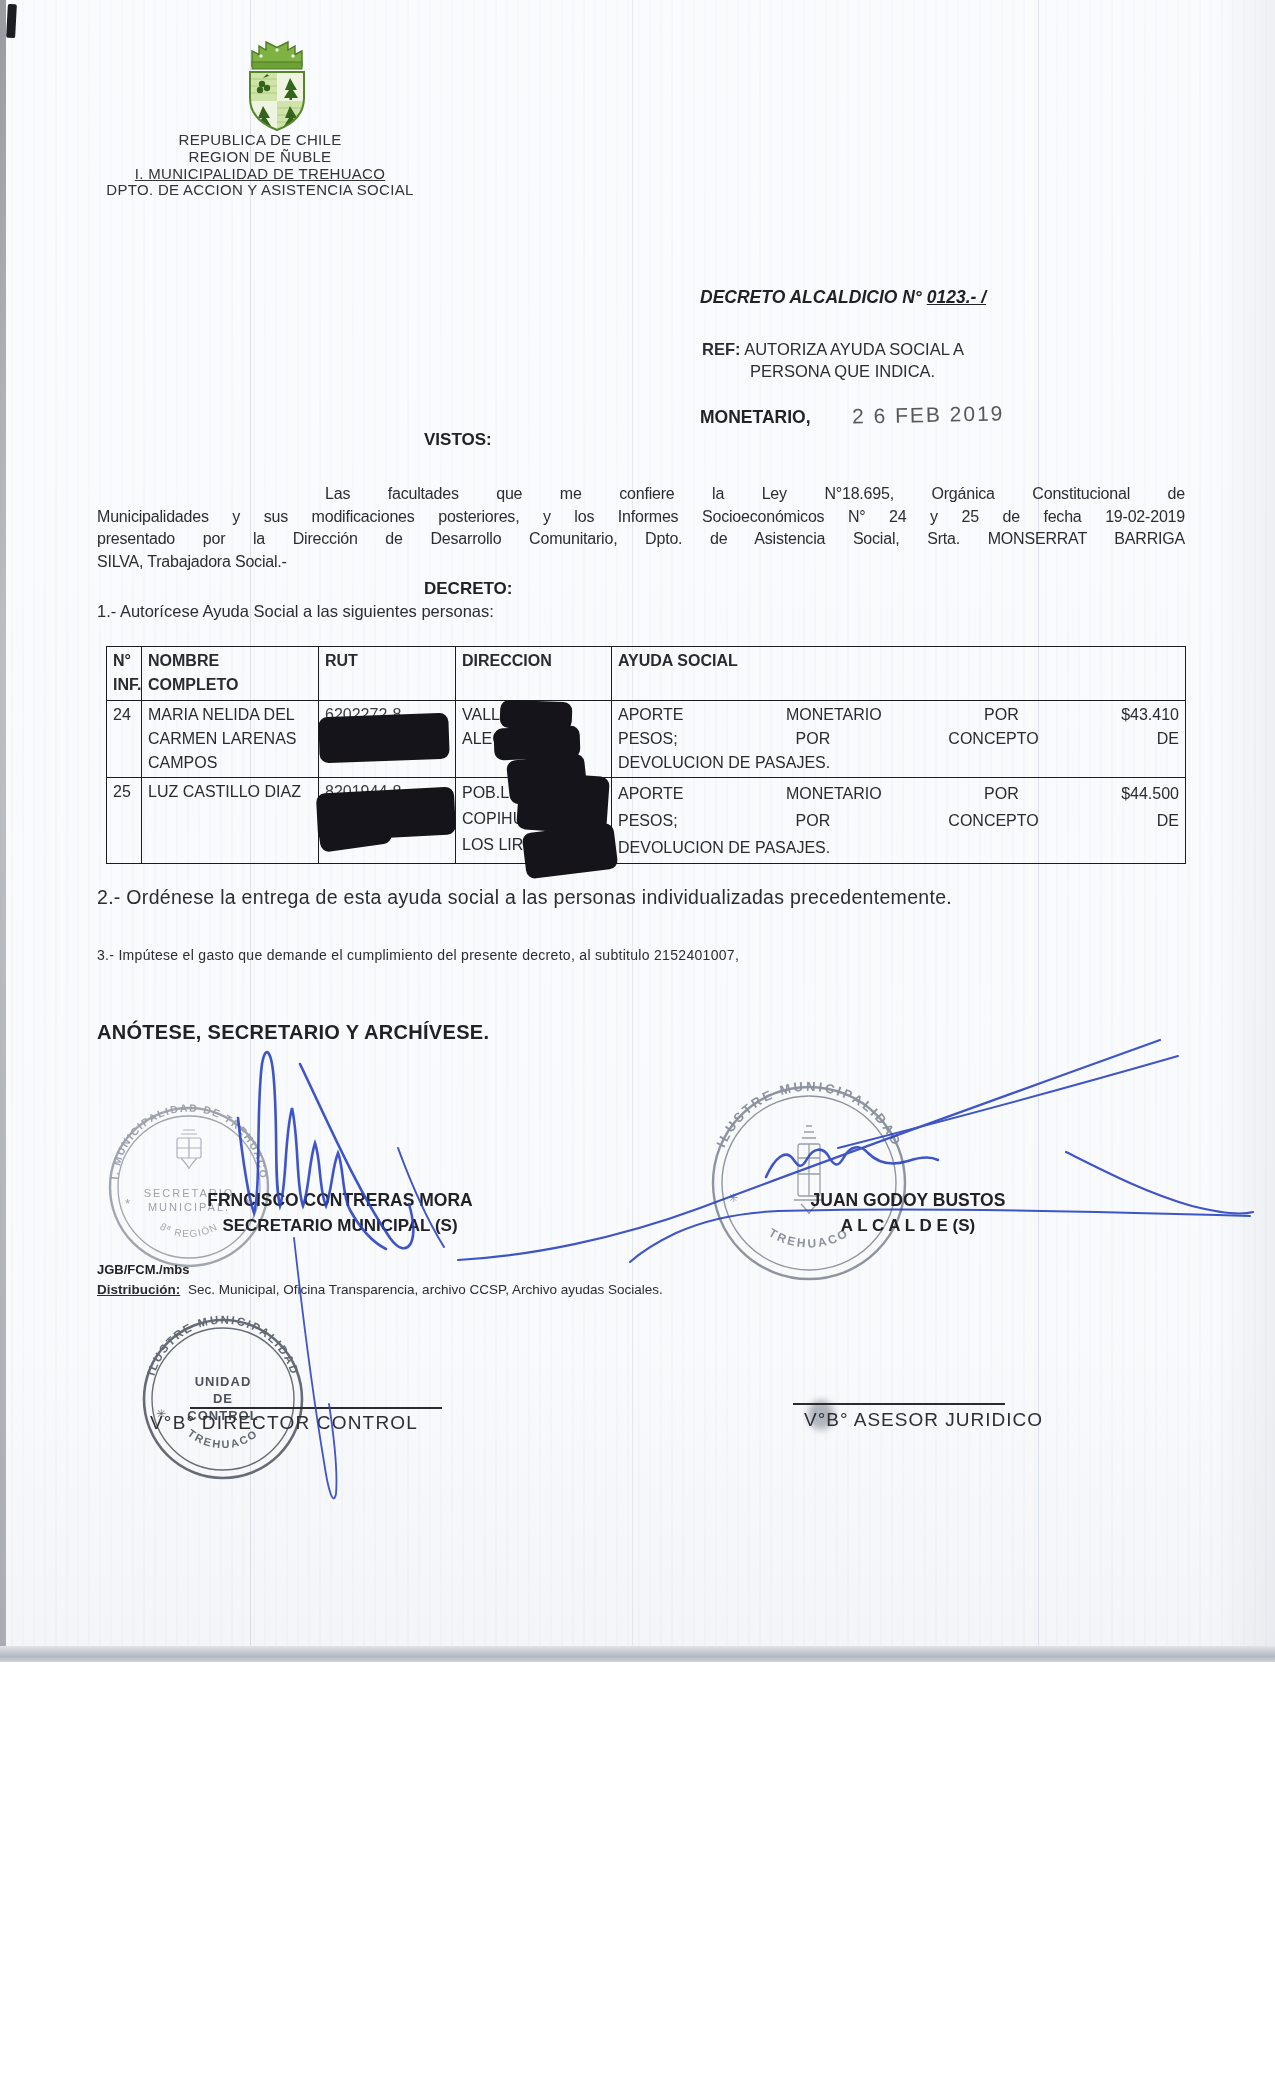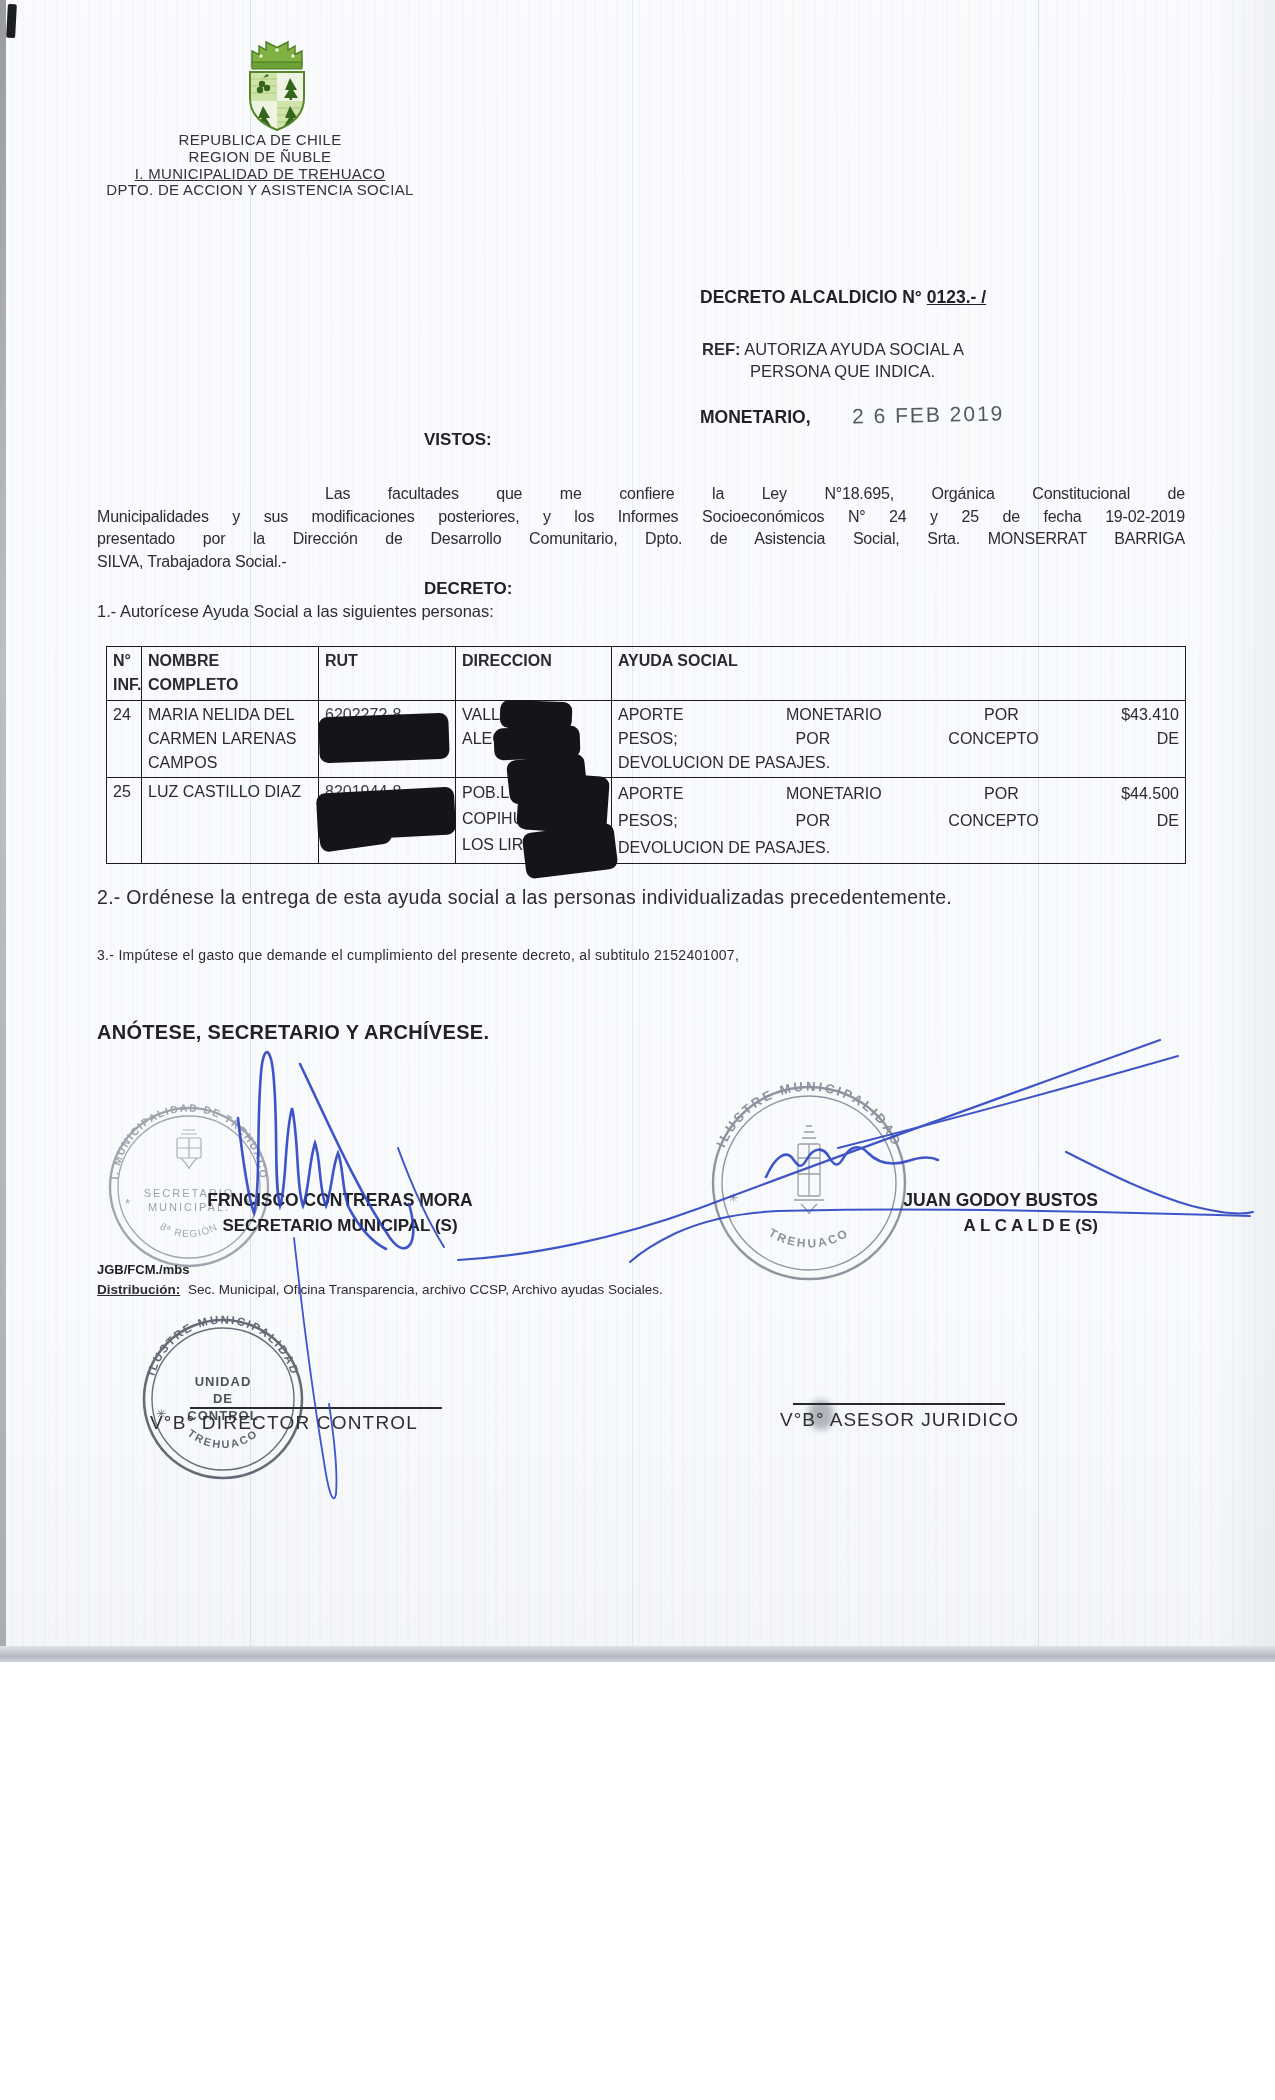--- a/index.html
+++ b/index.html
@@ -67,21 +67,21 @@
     </g>
   </svg>
 
   <div class="txt" style="left:76px;top:132px;width:368px;text-align:center;font-size:15px;line-height:16.8px;letter-spacing:.3px;color:#333338;">
     <div>REPUBLICA DE CHILE</div>
     <div>REGION DE ÑUBLE</div>
     <div style="text-decoration:underline;">I. MUNICIPALIDAD DE TREHUACO</div>
     <div>DPTO. DE ACCION Y ASISTENCIA SOCIAL</div>
   </div>
 
-  <div class="txt b" style="left:700px;top:287px;font-size:17.5px;color:#222226;">
+  <div class="txt b" style="left:700px;top:287px;font-size:17.5px;color:#222226;font-style:italic;">
     <span>DECRETO ALCALDICIO N° </span><span style="text-decoration:underline;">0123.- /</span>
   </div>
   <div class="txt" style="left:702px;top:338px;font-size:16.5px;line-height:22px;color:#2c2c31;">
     <div><span class="b">REF:</span><span> AUTORIZA AYUDA SOCIAL A</span></div>
     <div style="padding-left:48px;">PERSONA QUE INDICA.</div>
   </div>
   <div class="txt b" style="left:700px;top:407px;font-size:17.5px;color:#222226;">MONETARIO,</div>
   <div class="txt" style="left:852px;top:403px;font-size:21px;letter-spacing:2px;color:#44484f;transform:rotate(-1.2deg);opacity:.9;">2 6 FEB 2019</div>
 
   <div class="txt b" style="left:424px;top:430px;font-size:17px;color:#222226;">VISTOS:</div>
@@ -217,35 +217,35 @@
     <text x="85" y="72" text-anchor="middle" font-size="13" font-weight="bold" letter-spacing="1" fill="#3f444d">UNIDAD</text>
     <text x="85" y="89" text-anchor="middle" font-size="13" font-weight="bold" letter-spacing="1" fill="#3f444d">DE</text>
     <text x="85" y="106" text-anchor="middle" font-size="13" font-weight="bold" letter-spacing="1" fill="#3f444d">CONTROL</text>
     <text x="18" y="104" font-size="12" fill="#565d68">✳</text>
   </svg>
 
   <div class="txt" style="left:150px;top:1190px;width:380px;text-align:center;">
     <div class="b" style="font-size:17.5px;color:#222226;">FRNCISCO CONTRERAS MORA</div>
     <div class="b" style="font-size:17px;color:#222226;margin-top:5px;">SECRETARIO MUNICIPAL (S)</div>
   </div>
-  <div class="txt" style="left:718px;top:1190px;width:380px;text-align:right;">
+  <div class="txt" style="left:718px;top:1190px;width:380px;text-align:center;">
     <div class="b" style="font-size:17.5px;color:#222226;">JUAN GODOY BUSTOS</div>
     <div class="b" style="font-size:17px;color:#222226;margin-top:5px;">A L C A L D E (S)</div>
   </div>
 
   <div class="txt b" style="left:97px;top:1262px;font-size:13px;color:#222226;">JGB/FCM./mbs</div>
   <div class="txt" style="left:97px;top:1282px;font-size:13.5px;color:#2c2c31;">
     <span class="b" style="text-decoration:underline;">Distribución:</span>
     <span style="margin-left:4px;">Sec. Municipal, Oficina Transparencia, archivo CCSP, Archivo ayudas Sociales.</span>
   </div>
 
   <div class="abs" style="left:190px;top:1407px;width:252px;height:2px;background:#2a2a30;z-index:2;"></div>
   <div class="txt" style="left:150px;top:1412px;font-size:19px;letter-spacing:1.2px;color:#2e2e33;">V°B° DIRECTOR CONTROL</div>
   <div class="abs" style="left:793px;top:1403px;width:212px;height:2px;background:#2a2a30;z-index:2;"></div>
-  <div class="txt" style="left:780px;top:1409px;font-size:19px;letter-spacing:1px;color:#2e2e33;">V°B° ASESOR JURIDICO</div>
+  <div class="txt" style="left:804px;top:1409px;font-size:19px;letter-spacing:1px;color:#2e2e33;">V°B° ASESOR JURIDICO</div>
 
   <svg class="sig" width="1275" height="2100" viewBox="0 0 1275 2100">
     <g fill="none" stroke="#2b44c2" stroke-width="2.6" stroke-linecap="round" opacity="0.9">
       <path d="M 238 1118 C 243 1162 248 1196 254 1213 C 261 1188 256 1108 262 1064 C 266 1042 272 1052 274 1082 C 278 1134 274 1182 280 1206 C 287 1184 284 1140 292 1108 C 299 1140 296 1186 303 1206 C 309 1190 309 1162 315 1143 C 321 1160 319 1190 326 1206 C 332 1190 332 1168 338 1153 C 344 1168 342 1196 350 1210 C 360 1228 372 1242 386 1249"></path>
       <path d="M 300 1064 C 326 1118 356 1188 390 1238 C 398 1249 406 1252 411 1243 C 415 1234 413 1218 409 1204"></path>
       <path stroke-width="2" d="M 398 1148 C 412 1186 426 1218 444 1247"></path>
       <path stroke-width="1.8" d="M 294 1238 C 300 1292 312 1390 324 1462 C 328 1489 333 1507 336 1494 C 338 1468 333 1430 329 1404"></path>
       <path stroke-width="2.2" d="M 1160 1040 C 1010 1094 838 1156 700 1208 C 616 1239 530 1256 458 1260"></path>
       <path stroke-width="2" d="M 1178 1056 C 1046 1094 932 1124 838 1148"></path>
       <path d="M 766 1177 C 775 1157 786 1149 793 1159 C 798 1166 801 1170 807 1159 C 813 1148 823 1146 829 1157 C 834 1166 838 1168 844 1157 C 850 1146 860 1144 868 1153 C 878 1163 892 1166 908 1161 C 920 1157 930 1156 938 1160"></path>

